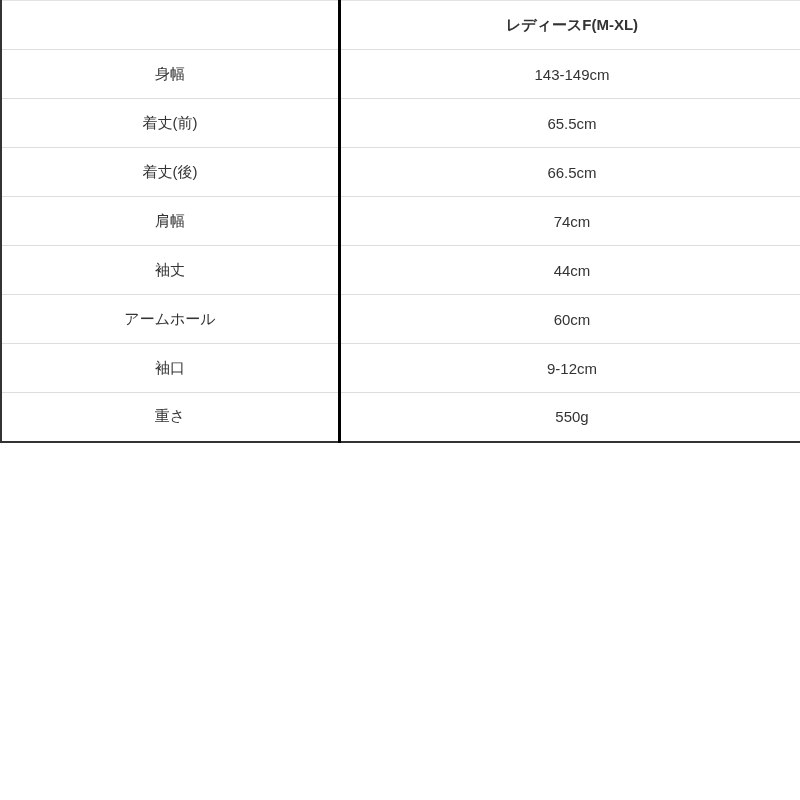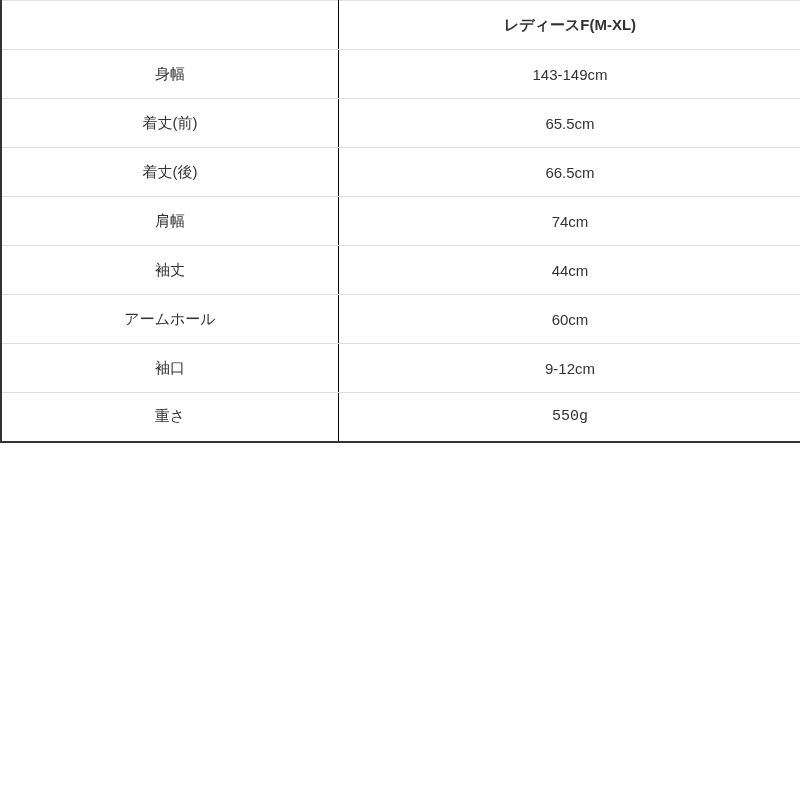--- a/index.html
+++ b/index.html
@@ -32,25 +32,24 @@
     text-align: center;
     vertical-align: middle;
     font-size: 15px;
     color: #333333;
     padding: 0;
     overflow: hidden;
     white-space: nowrap;
   }
   table.size-table tr:last-child td {
     border-bottom: none;
-    font-family: Liberation Mono, monospace;
   }
   .label-col {
     width: 336px;
-    border-right: 1px solid #000000;
+    border-right: 3px solid #000000;
     font-weight: normal;
   }
   .value-col {
     width: 462px;
   }
   th.header-value {
     font-weight: bold;
     font-size: 15px;
   }
 </style>

